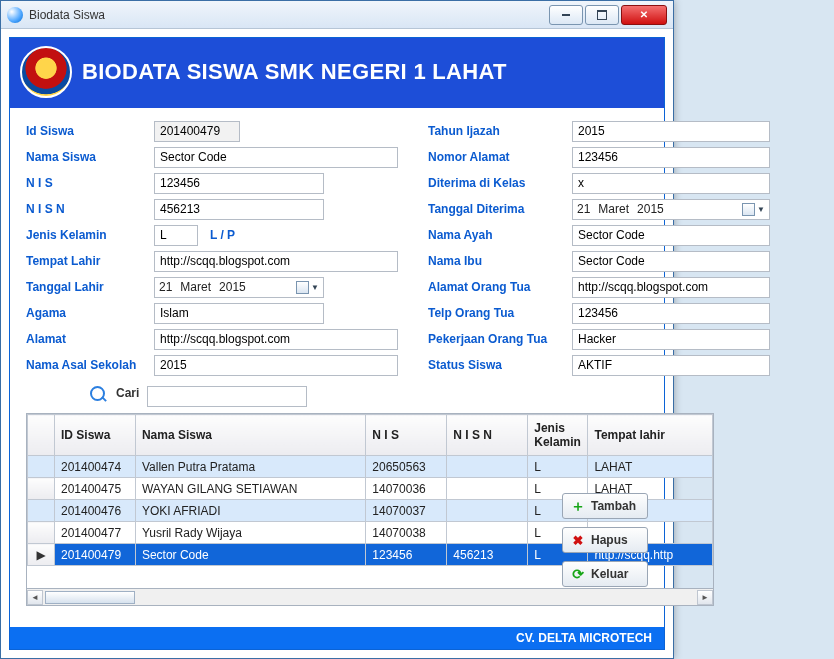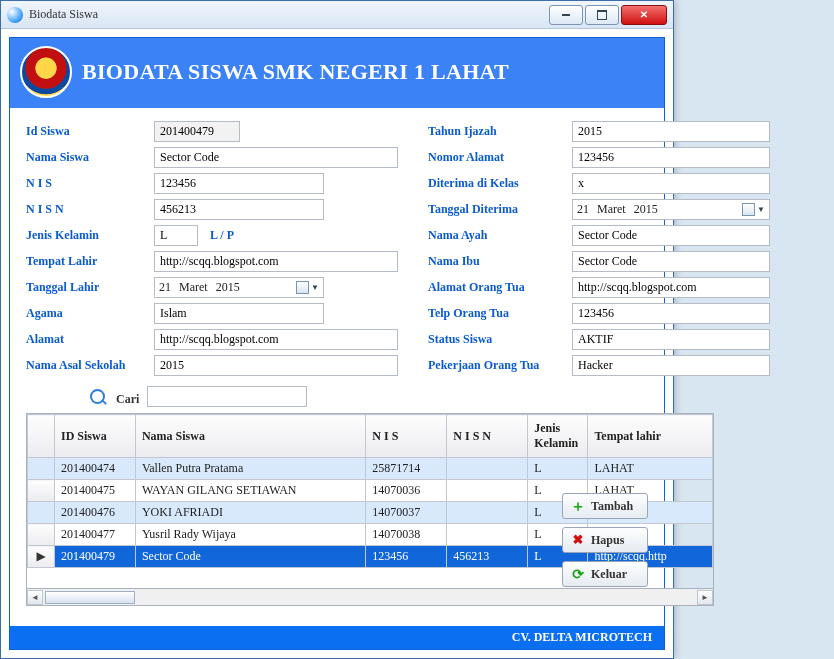--- a/index.html
+++ b/index.html
@@ -11,21 +11,20 @@
     background: #d8e6f2;
     color: #222;
   }
   .window {
     width: 674px;
     height: 659px;
     background: #fff;
     border: 1px solid #3a6ea5;
     position: relative;
     box-shadow: 0 0 8px rgba(0,0,0,.3);
-    font-family: Liberation Serif, serif;
   }
   .titlebar {
     height: 28px;
     background: linear-gradient(#f0f5fb,#d9e6f5);
     border-bottom: 1px solid #b6c5d6;
     display: flex;
     align-items: center;
     padding: 0 6px;
   }
   .titlebar .icon {
@@ -59,21 +58,21 @@
     position:absolute; top:28px; left:0; right:0; bottom:0;
     padding:8px;
   }
   .panel {
     border: 1px solid #0b63d6;
     height: 100%;
     position: relative;
     background:#fff;
   }
   .header {
-    background: #3b82f6;
+    background: #1d4ed8;
     color:#fff;
     padding: 8px 12px 10px 10px;
     display:flex;
     align-items:center;
     gap: 10px;
   }
   .logo {
     width: 52px; height: 52px;
     border-radius:50%;
     background: radial-gradient(circle at 50% 42%, #ffd54a 0 28%, #c21010 30% 55%, #0b4aa0 57% 70%, #ffd54a 72% 100%);
@@ -116,21 +115,21 @@
   .date {
     display:inline-flex; align-items:center;
     border:1px solid #b5bcc6; height:21px; padding:0 4px;
     gap:8px; background:#fff; font-size:12px;
   }
   .date .dd { margin-left:auto; display:inline-flex; align-items:center; gap:2px; }
   .date .dd .sq { width:13px; height:13px; border:1px solid #7a95b0; background:linear-gradient(#fff,#dbe6f2); }
   .date .dd .ar { font-size:8px; color:#345; }
 
   .search-row {
-    display:flex; align-items:flex-end; gap:8px;
+    display:flex; align-items:flex-start; gap:8px;
     padding: 4px 16px 4px 80px;
   }
   .mag {
     width:18px; height:18px; position:relative;
   }
   .mag::before {
     content:""; position:absolute; width:11px; height:11px;
     border:2px solid #2b7fe0; border-radius:50%; left:0; top:0;
   }
   .mag::after {
@@ -365,29 +364,29 @@
                 <input type="text" class="w-lg2" value="http://scqq.blogspot.com" style="">
               </div>
             </div>
           <div class="row">
               <div class="lbl" style="width:144px">Telp Orang Tua</div>
             <div class="fld">
                 <input type="text" class="w-lg2" value="123456" style="">
               </div>
             </div>
           <div class="row">
+              <div class="lbl" style="width:144px">Pekerjaan Orang Tua</div>
+            <div class="fld">
+                <input type="text" class="w-lg2" value="Hacker" style="">
+              </div>
+            </div>
+          <div class="row">
               <div class="lbl" style="width:144px">Status Siswa</div>
             <div class="fld">
                 <input type="text" class="w-lg2" value="AKTIF" style="">
-              </div>
-            </div>
-          <div class="row">
-              <div class="lbl" style="width:144px">Pekerjaan Orang Tua</div>
-            <div class="fld">
-                <input type="text" class="w-lg2" value="Hacker" style="">
               </div>
             </div>
         </div>
       </div>
 
       <div class="search-row">
         <span class="mag"></span>
         <span class="search-lbl">Cari</span>
         <input type="text" style="width: 160px;" value="">
       </div>
@@ -403,21 +402,21 @@
               <th class="col-nisn">N I S N</th>
               <th class="col-jk">Jenis Kelamin</th>
               <th class="col-tl">Tempat lahir</th>
             </tr>
           </thead>
           <tbody id="grid-body">
               <tr class="alt">
                 <td></td>
                 <td>201400474</td>
                 <td>Vallen Putra Pratama</td>
-                <td>25871714</td>
+                <td>20650563</td>
                 <td></td>
                 <td>L</td>
                 <td>LAHAT</td>
               </tr>
               <tr>
                 <td></td>
                 <td>201400475</td>
                 <td>WAYAN GILANG SETIAWAN</td>
                 <td>14070036</td>
                 <td></td>

